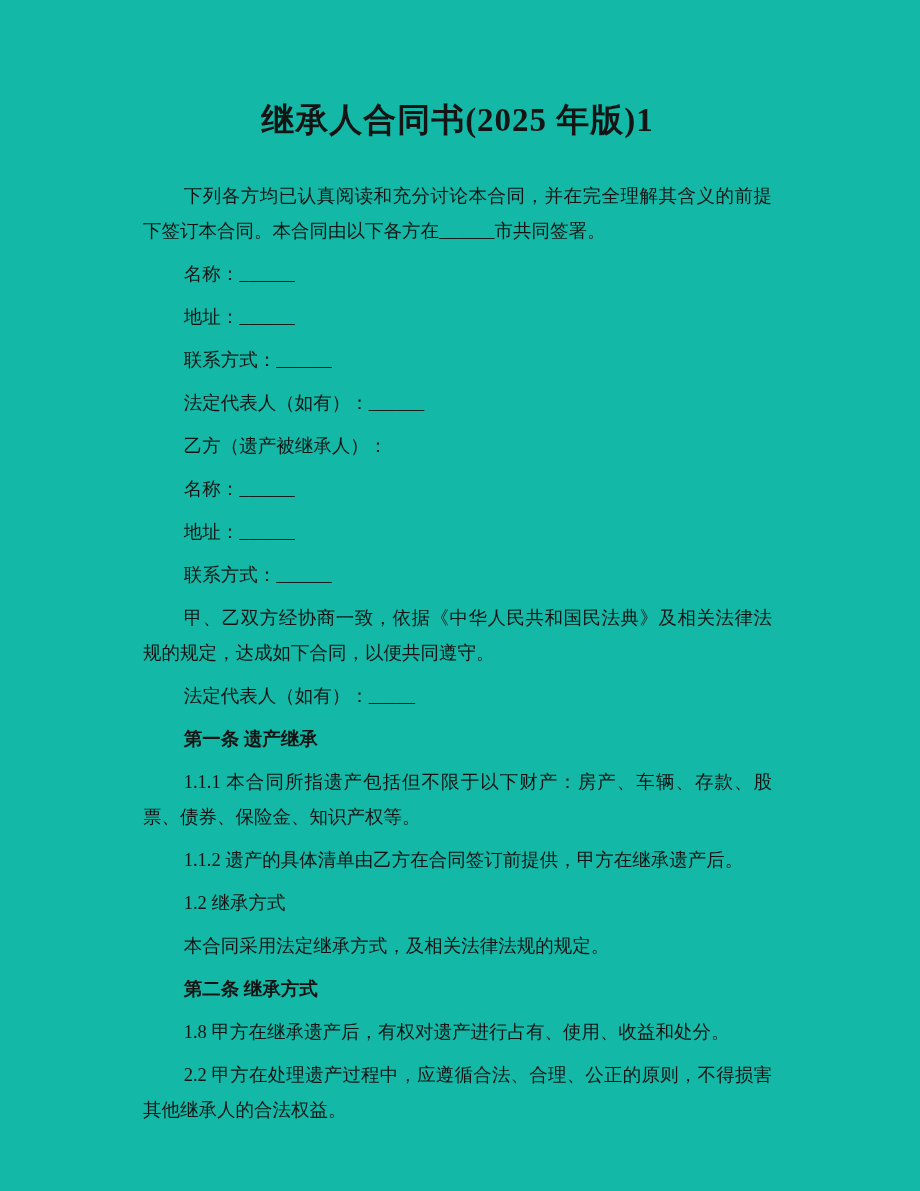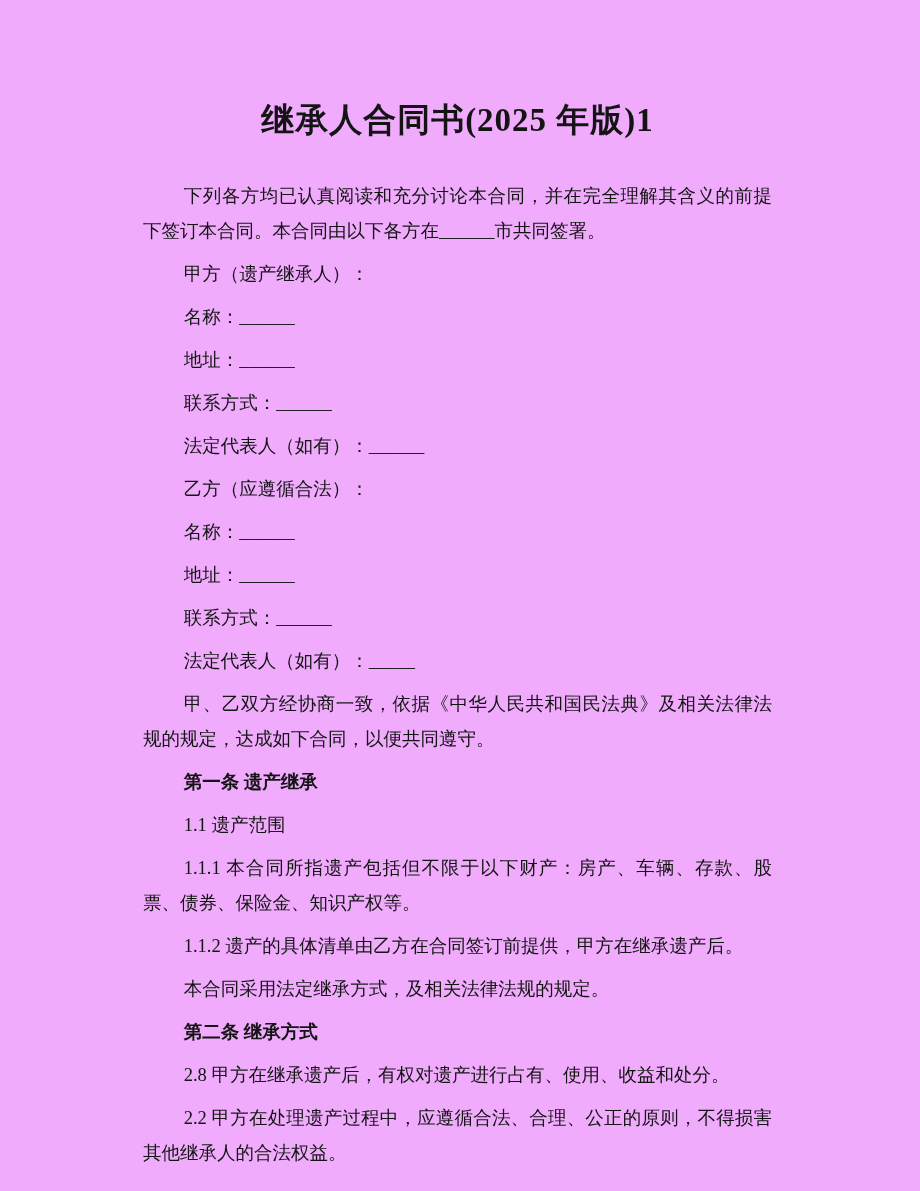--- a/index.html
+++ b/index.html
@@ -5,21 +5,21 @@
 <style>
   html, body {
     margin: 0;
     padding: 0;
     background: #ffffff;
   }
   .page {
     position: relative;
     width: 920px;
     height: 1191px;
-    background: #f0abfc;
+    background: #14b8a6;
     overflow: hidden;
     font-family: "Liberation Serif", "DejaVu Serif", serif;
     color: #141414;
   }
   .doc-title {
     position: absolute;
     top: 96px;
     left: 135px;
     width: 645px;
     margin: 0;
@@ -49,33 +49,32 @@
     font-weight: bold;
   }
 </style>
 </head>
 <body>
 
 <div class="page">
   <h1 class="doc-title">继承人合同书(2025 年版)1</h1>
   <div class="doc-body" id="doc-body">
       <p class="body">下列各方均已认真阅读和充分讨论本合同，并在完全理解其含义的前提下签订本合同。本合同由以下各方在______市共同签署。</p>
-      <p class="body">甲方（遗产继承人）：</p>
       <p class="body">名称：______</p>
       <p class="body">地址：______</p>
       <p class="body">联系方式：______</p>
       <p class="body">法定代表人（如有）：______</p>
-      <p class="body">乙方（应遵循合法）：</p>
+      <p class="body">乙方（遗产被继承人）：</p>
       <p class="body">名称：______</p>
       <p class="body">地址：______</p>
       <p class="body">联系方式：______</p>
+      <p class="body">甲、乙双方经协商一致，依据《中华人民共和国民法典》及相关法律法规的规定，达成如下合同，以便共同遵守。</p>
       <p class="body">法定代表人（如有）：_____</p>
-      <p class="body">甲、乙双方经协商一致，依据《中华人民共和国民法典》及相关法律法规的规定，达成如下合同，以便共同遵守。</p>
       <p class="heading">第一条 遗产继承</p>
-      <p class="body">1.1 遗产范围</p>
       <p class="body">1.1.1 本合同所指遗产包括但不限于以下财产：房产、车辆、存款、股票、债券、保险金、知识产权等。</p>
       <p class="body">1.1.2 遗产的具体清单由乙方在合同签订前提供，甲方在继承遗产后。</p>
+      <p class="body">1.2 继承方式</p>
       <p class="body">本合同采用法定继承方式，及相关法律法规的规定。</p>
       <p class="heading">第二条 继承方式</p>
-      <p class="body">2.8 甲方在继承遗产后，有权对遗产进行占有、使用、收益和处分。</p>
+      <p class="body">1.8 甲方在继承遗产后，有权对遗产进行占有、使用、收益和处分。</p>
       <p class="body">2.2 甲方在处理遗产过程中，应遵循合法、合理、公正的原则，不得损害其他继承人的合法权益。</p>
     </div>
 </div>
 
 </body></html>

